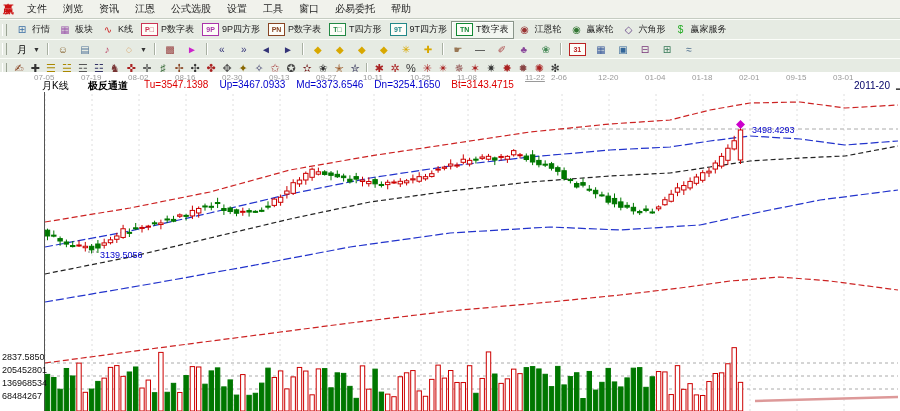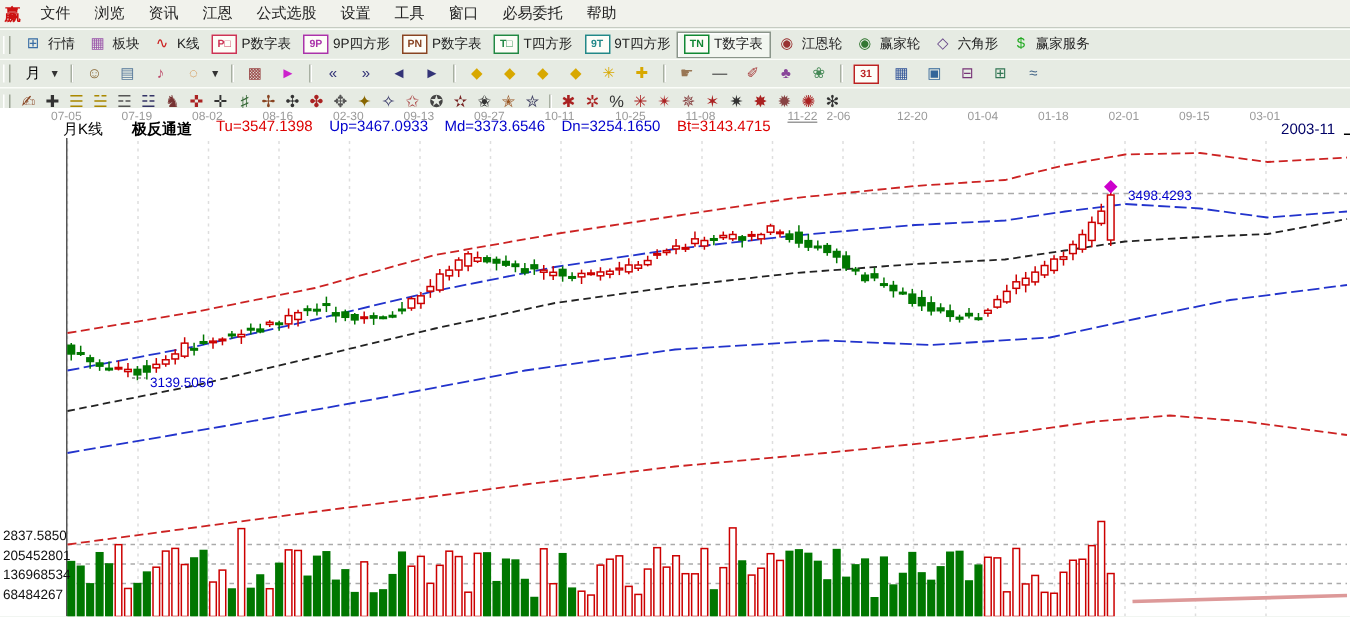--- a/index.html
+++ b/index.html
@@ -261,21 +261,21 @@
         <span style="left: 692px;">01-18</span>
         <span style="left: 739px;">02-01</span>
         <span style="left: 786px;">09-15</span>
         <span style="left: 833px;">03-01</span>
       </div>
     <div class="chead">
       <span class="pane-label">月K线</span>
       <span class="ind-name">极反通道</span>
       <span class="ind-vals"><span style="color: rgb(221, 0, 0);">Tu=3547.1398</span><span style="color: rgb(0, 0, 204);">Up=3467.0933</span><span style="color: rgb(0, 0, 204);">Md=3373.6546</span><span style="color: rgb(0, 0, 204);">Dn=3254.1650</span><span style="color: rgb(221, 0, 0);">Bt=3143.4715</span></span>
       <span class="head-right">
-        <span class="cur-date">2003-11</span><span class="sym">上证指数</span>
+        <span class="cur-date">2011-20</span><span class="sym">上证指数</span>
       </span>
     </div>
     <svg id="cv" width="900" height="339">
         <g>
           <line x1="45" y1="22" x2="45" y2="339" stroke="#dedede" stroke-width="1" stroke-dasharray="2,3"></line>
           <line x1="92" y1="22" x2="92" y2="339" stroke="#dedede" stroke-width="1" stroke-dasharray="2,3"></line>
           <line x1="139" y1="22" x2="139" y2="339" stroke="#dedede" stroke-width="1" stroke-dasharray="2,3"></line>
           <line x1="186" y1="22" x2="186" y2="339" stroke="#dedede" stroke-width="1" stroke-dasharray="2,3"></line>
           <line x1="233" y1="22" x2="233" y2="339" stroke="#dedede" stroke-width="1" stroke-dasharray="2,3"></line>
           <line x1="280" y1="22" x2="280" y2="339" stroke="#dedede" stroke-width="1" stroke-dasharray="2,3"></line>

